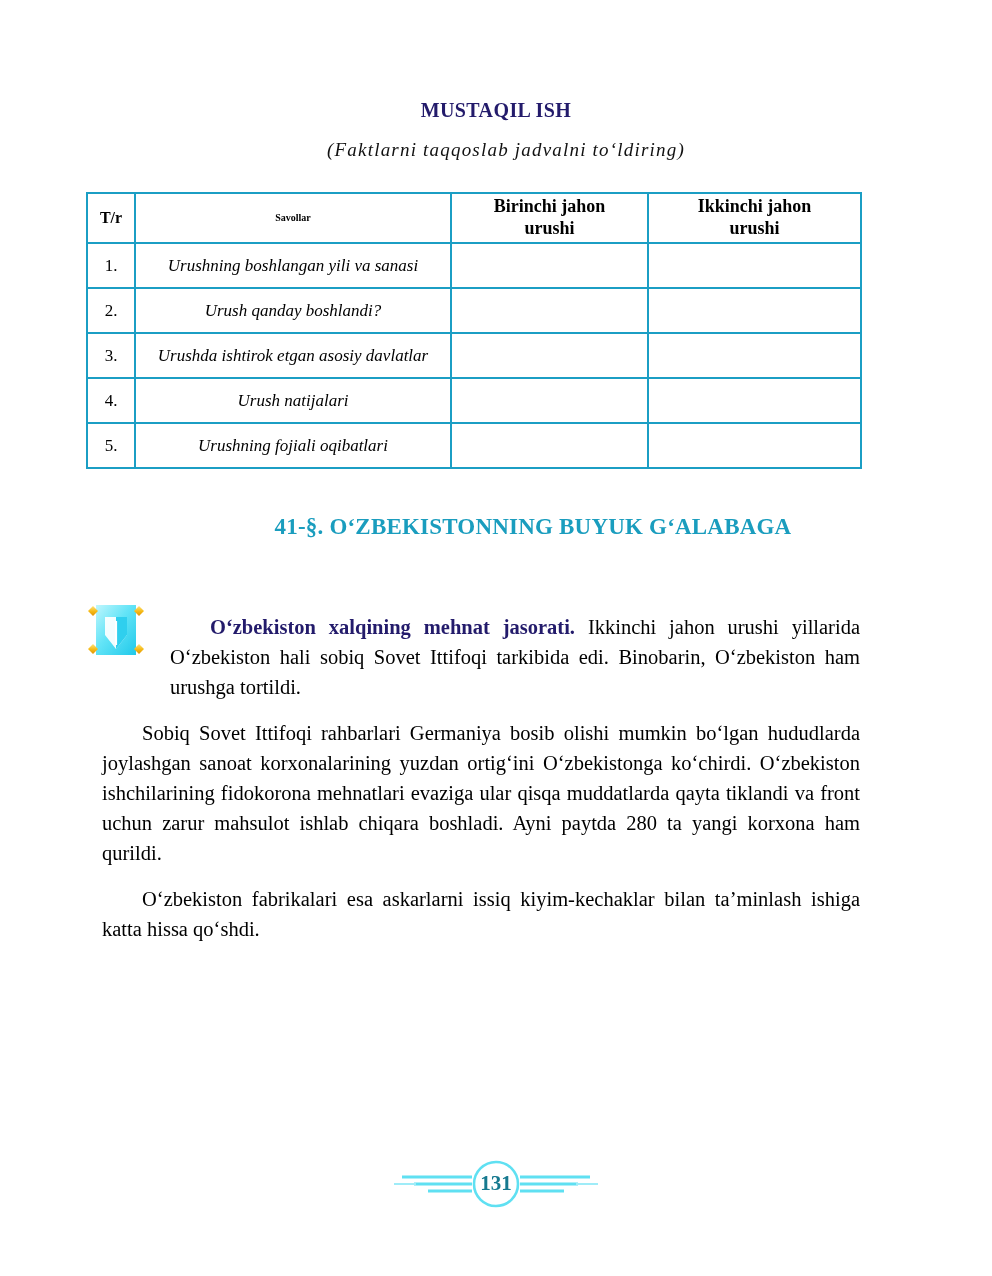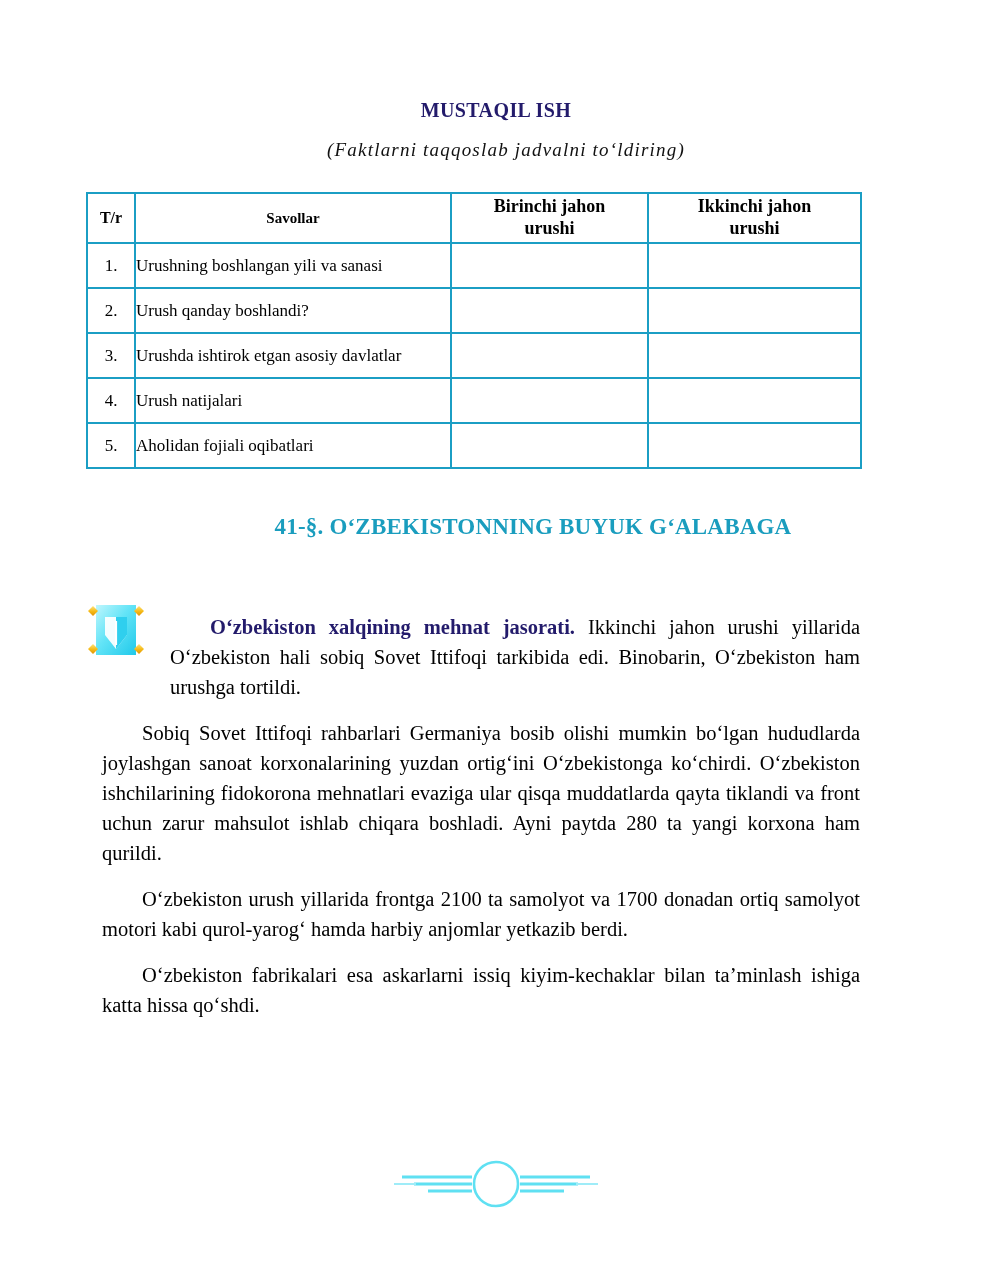--- a/index.html
+++ b/index.html
@@ -69,34 +69,35 @@
   table.facts thead th {
     height: 50px;
     font-weight: bold;
     font-size: 18px;
     line-height: 1.22;
     text-align: center;
     vertical-align: middle;
     color: #000;
   }
   table.facts thead th.h-num { font-size: 16px; }
-  table.facts thead th.h-q   { font-size: 15px; }
+  table.facts thead th.h-q   { font-size: 10px; }
 
   table.facts tbody tr { height: 45px; }
   table.facts tbody td { height: 45px; vertical-align: middle; }
   td.cell-num {
     text-align: center;
     font-size: 17px;
     padding-right: 4px;
   }
   td.cell-q {
-    text-align: left;
+    text-align: center;
     font-size: 17px;
     padding-left: 10px;
     white-space: nowrap;
+    font-style: italic;
   }
   td.cell-blank { }
 
   
   .sec-head {
     position: absolute;
     left: 0; top: 511px;
     width: 992px;
     text-align: center;
     color: #1a9dbe;
@@ -221,21 +222,21 @@
           <td class="cell-blank"></td>
         </tr>
         <tr>
           <td class="cell-num">4.</td>
           <td class="cell-q">Urush  natijalari</td>
           <td class="cell-blank"></td>
           <td class="cell-blank"></td>
         </tr>
         <tr>
           <td class="cell-num">5.</td>
-          <td class="cell-q">Aholidan  fojiali  oqibatlari</td>
+          <td class="cell-q">Urushning  fojiali  oqibatlari</td>
           <td class="cell-blank"></td>
           <td class="cell-blank"></td>
         </tr>
       </tbody>
     </table>
   </div>
 
   <div class="sec-head">
     <span class="l1">41-§. O‘ZBEKISTONNING BUYUK G‘ALABAGA</span>
   </div>
@@ -264,37 +265,37 @@
       <path d="M6 6 L11 11 L6 16 L1 11 Z" fill="url(#ggold)"></path>
       <path d="M52 6 L57 11 L52 16 L47 11 Z" fill="url(#ggold)"></path>
       <path d="M6 44 L11 49 L6 54 L1 49 Z" fill="url(#ggold)"></path>
       <path d="M52 44 L57 49 L52 54 L47 49 Z" fill="url(#ggold)"></path>
     </svg>
   </div>
 
   <div class="body-text">
     <p class="first"><span class="lead-indent"></span><span class="runin">O‘zbekiston xalqining mehnat jasorati.</span><span> Ikkinchi jahon urushi yillarida O‘zbekiston hali sobiq Sovet Ittifoqi tarkibida edi. Binobarin, O‘zbekiston ham urushga tortildi.</span></p>
     <p>Sobiq Sovet Ittifoqi rahbarlari Germaniya bosib olishi mumkin bo‘lgan hududlarda joylashgan sanoat korxonalarining yuzdan ortig‘ini O‘zbekistonga ko‘chirdi. O‘zbekiston ishchilarining fidokorona mehnatlari evaziga ular qisqa muddatlarda qayta tiklandi va front uchun zarur mahsulot ishlab chiqara boshladi. Ayni paytda 280 ta yangi korxona ham qurildi.</p>
-    <p>O‘zbekiston urush yillarida frontga 2100 ta samolyot va 1700 donadan ortiq samolyot motori kabi qurol-yarog‘ hamda harbiy anjomlar yetkazib berdi.</p>
     <p>O‘zbekiston fabrikalari esa askarlarni issiq kiyim-kechaklar bilan ta’minlash ishiga katta hissa qo‘shdi.</p>
   </div>
 
   <div class="footer">
     <div class="footer-inner">
       <svg width="220" height="56" viewBox="0 0 220 56" style="position:absolute;left:0;top:0;">
         <g stroke="#5fe0f2" stroke-width="3" stroke-linecap="butt">
           <line x1="16" y1="20" x2="86" y2="20"></line>
           <line x1="28" y1="27" x2="86" y2="27"></line>
           <line x1="42" y1="34" x2="86" y2="34"></line>
           <line x1="134" y1="20" x2="204" y2="20"></line>
           <line x1="134" y1="27" x2="192" y2="27"></line>
           <line x1="134" y1="34" x2="178" y2="34"></line>
         </g>
         <g stroke="#9fecf8" stroke-width="2">
           <line x1="8" y1="27" x2="30" y2="27"></line>
           <line x1="190" y1="27" x2="212" y2="27"></line>
         </g>
         <circle cx="110" cy="27" r="22" fill="#ffffff" stroke="#5fe0f2" stroke-width="2.6"></circle>
       </svg>
+      <div class="pagenum">131</div>
     </div>
   </div>
 
 </div>
 
 </body></html>

